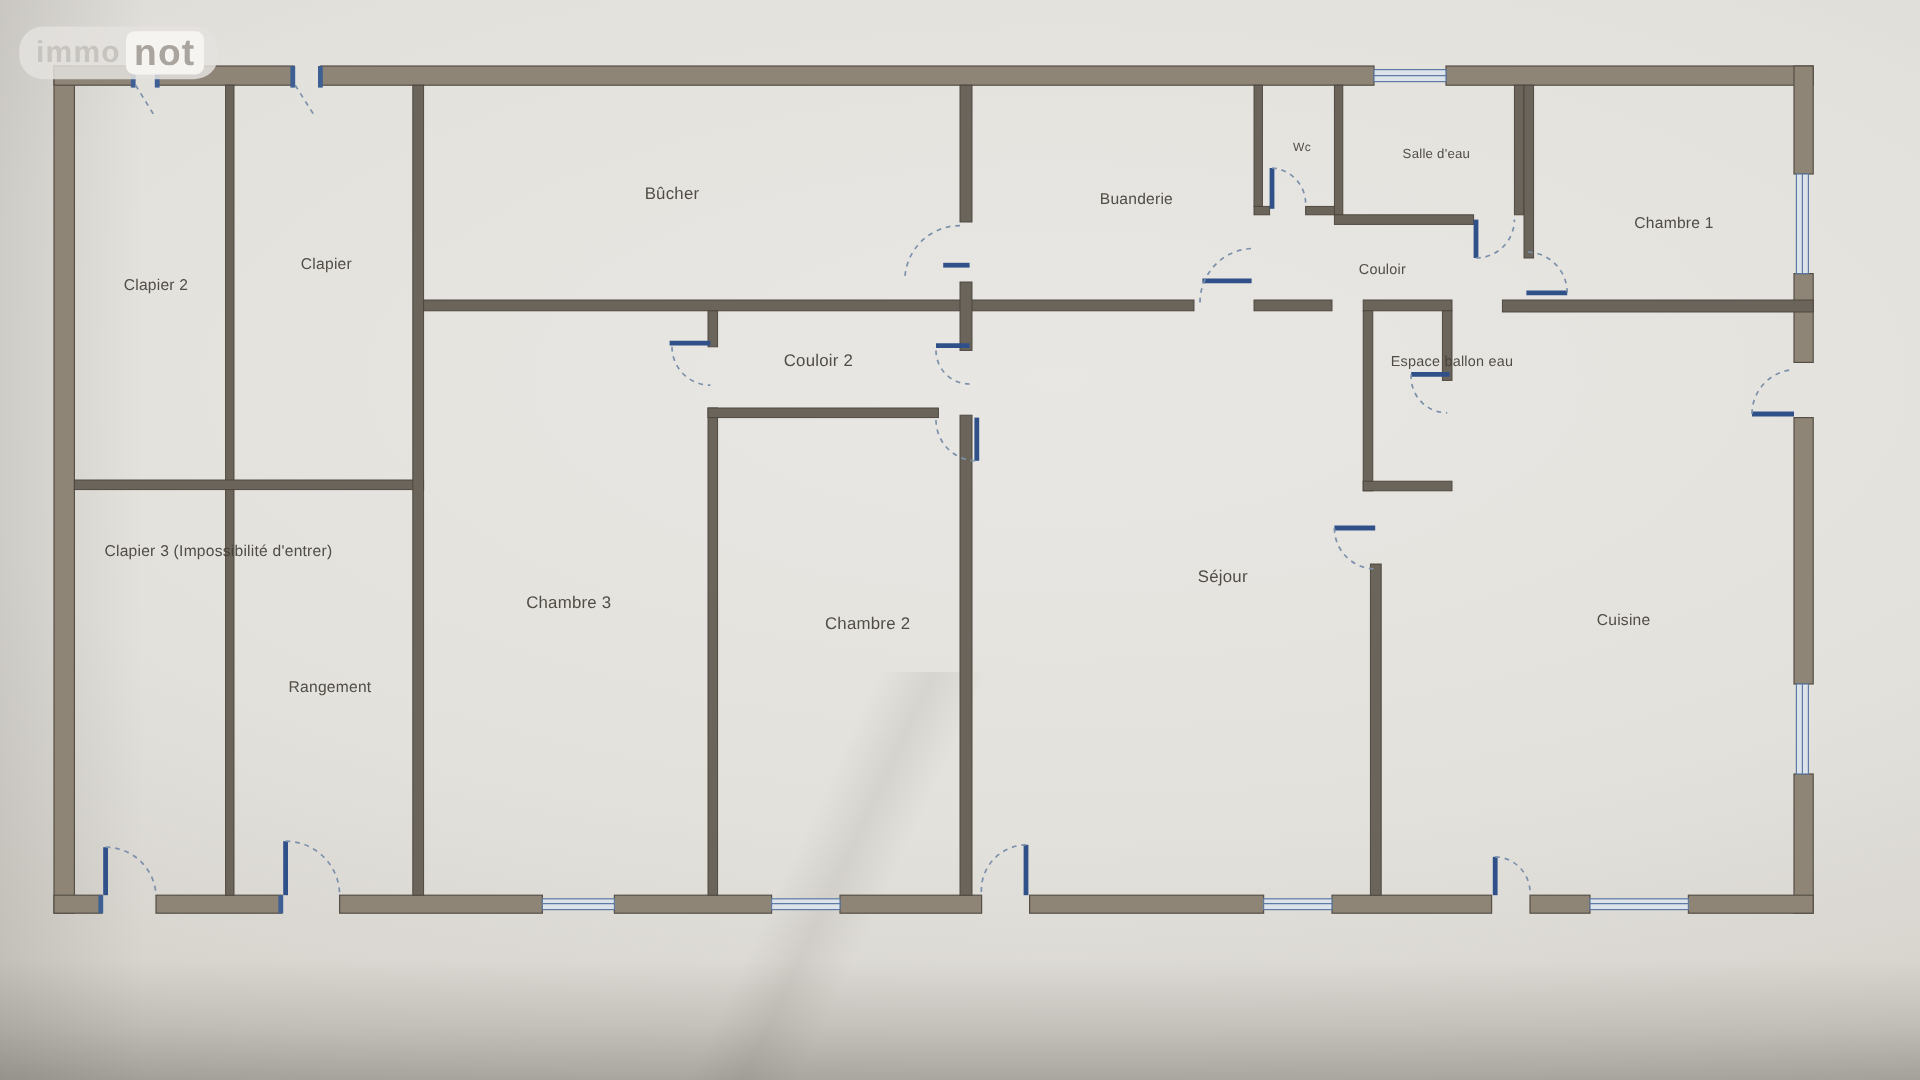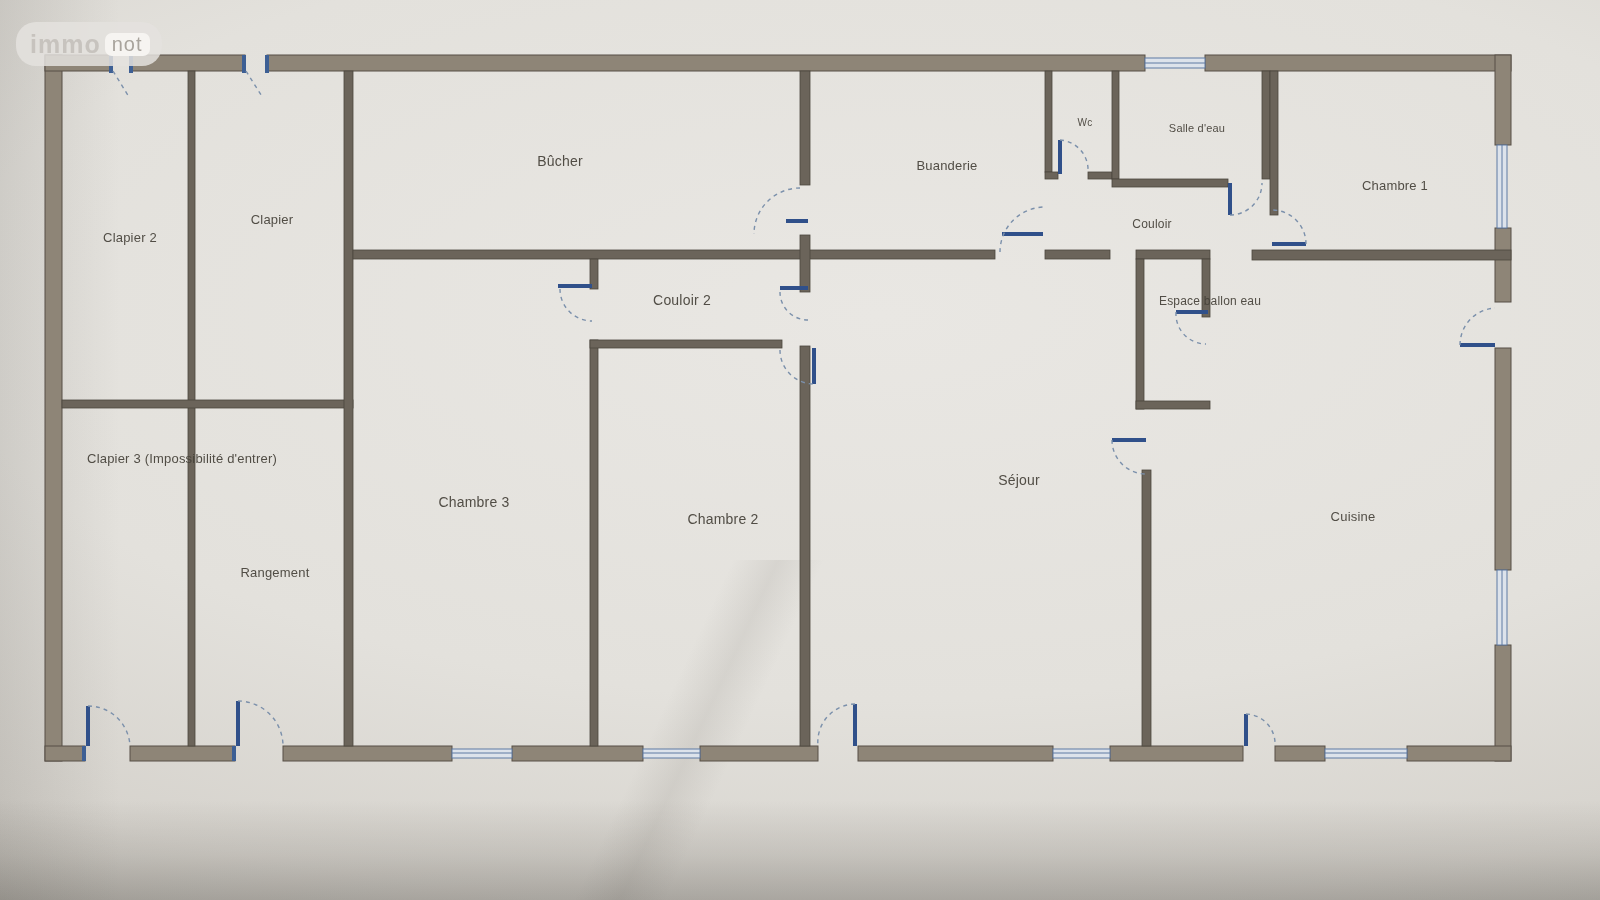--- a/index.html
+++ b/index.html
@@ -14,21 +14,21 @@
   .shade-left{position:absolute;left:0;top:0;width:120px;height:900px;pointer-events:none;
     background:linear-gradient(to right, rgba(80,76,70,.14), rgba(80,76,70,0));}
   .crease{position:absolute;left:540px;top:560px;width:300px;height:340px;pointer-events:none;
     background:linear-gradient(115deg, transparent 42%, rgba(110,105,98,.12) 52%, transparent 62%);}
   .logo{
     position:absolute;left:16px;top:22px;height:38px;padding:3px 12px 3px 14px;
     background:rgba(228,226,222,.85);border-radius:20px;
     display:flex;align-items:center;gap:2px;z-index:5;
   }
   .logo .immo{font-weight:bold;font-size:25px;letter-spacing:1px;color:#c7c3be;}
-  .logo .not{font-weight:normal;font-size:20px;letter-spacing:1px;color:#a9a49d;
+  .logo .not{font-weight:bold;font-size:31px;letter-spacing:1px;color:#a9a49d;
     background:#f6f4f1;border-radius:7px;padding:0 7px;margin-left:2px;}
   svg{position:absolute;left:0;top:0;}
   .wx{fill:#8e8577;stroke:#564f46;stroke-width:1;}
   .wi{fill:#6b645a;stroke:#4c463e;stroke-width:.8;}
   .leaf{stroke:#30508a;stroke-width:4;fill:none;}
   .arc{fill:none;stroke:#7b90ab;stroke-width:1.4;stroke-dasharray:4 4;}
   .win{fill:#dde3eb;stroke:#5e7ba3;stroke-width:1;}
   .winline{stroke:#5e7ba3;stroke-width:1;fill:none;}
   .jamb{fill:#3d5f94;}
   .lbl{fill:#454139;opacity:.92;letter-spacing:.2px;}

